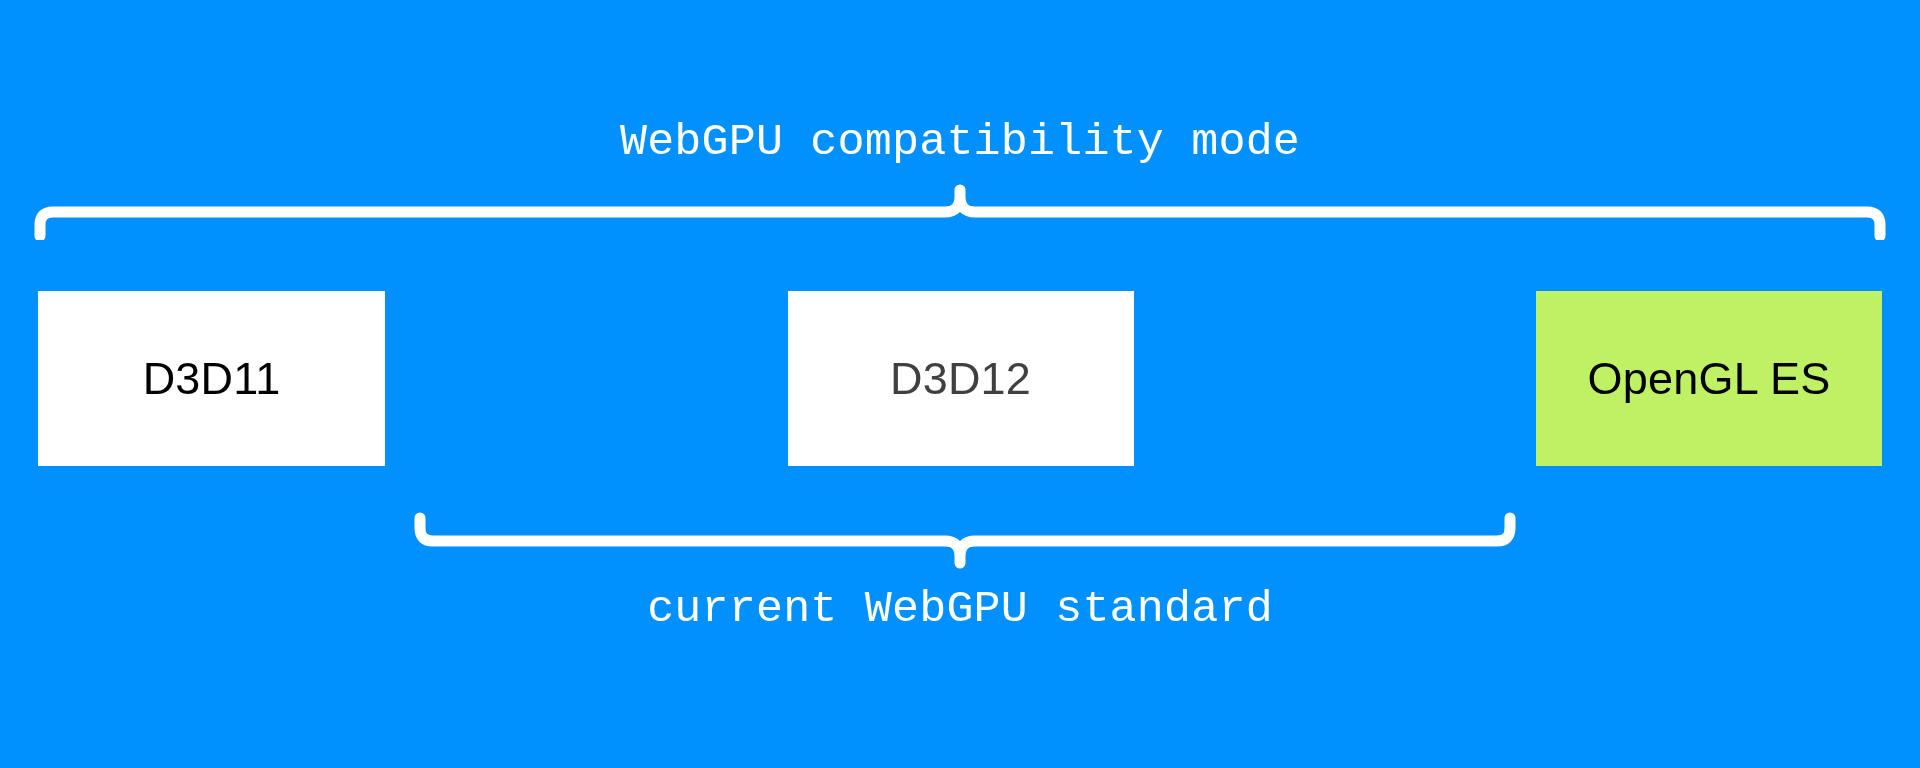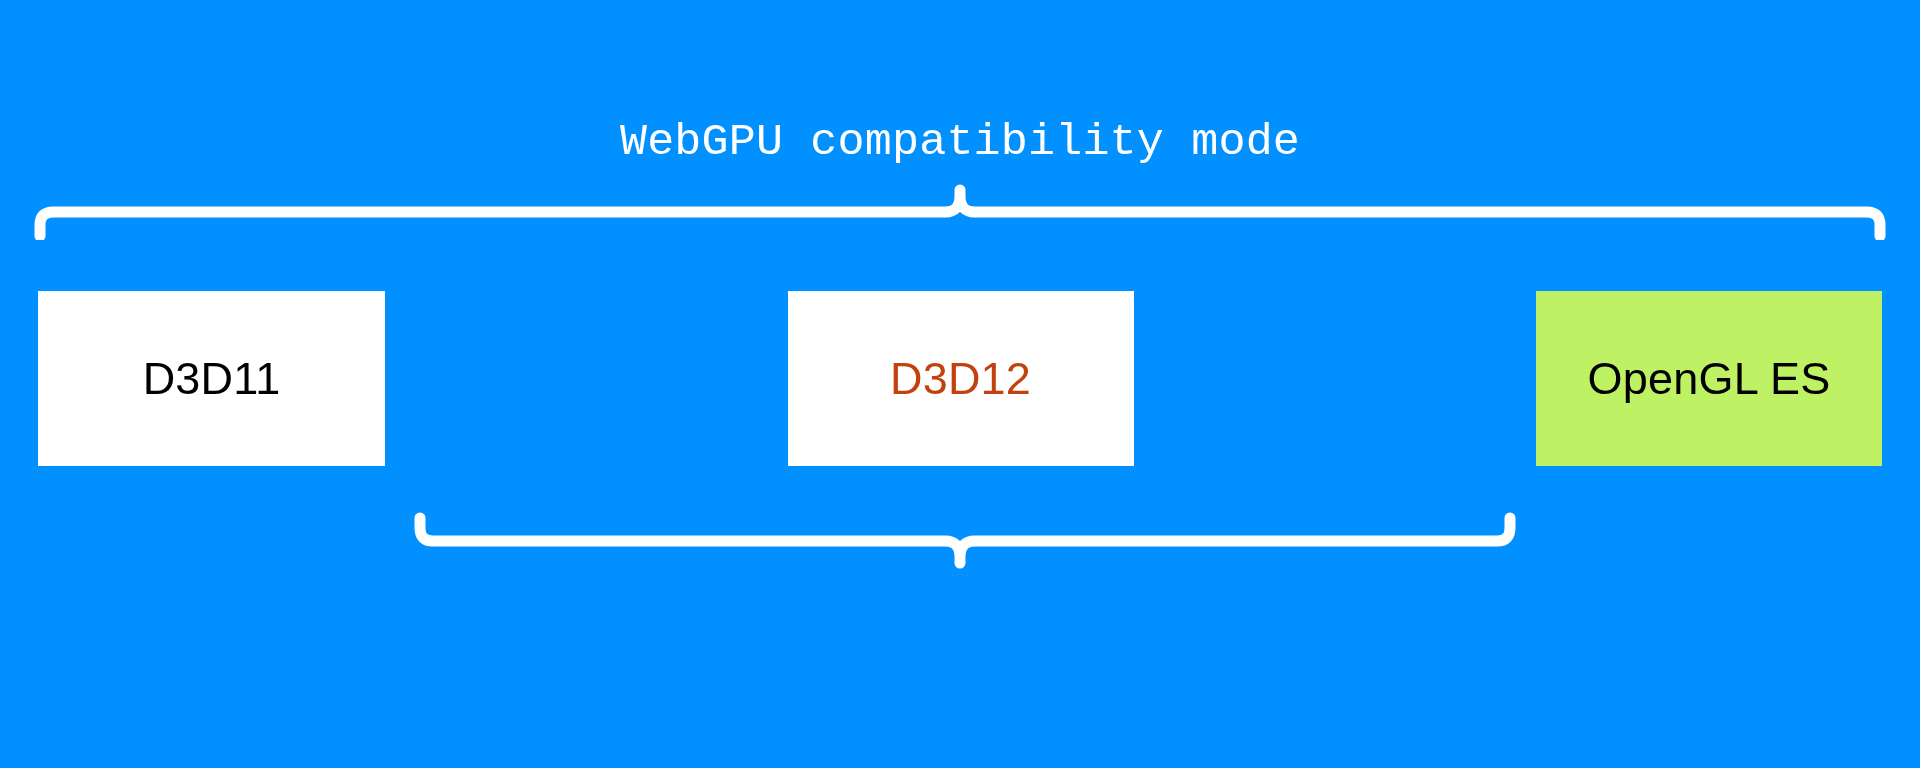--- a/index.html
+++ b/index.html
@@ -109,21 +109,21 @@
              L 1850 58" fill="none" stroke="#ffffff" stroke-width="11" stroke-linecap="round" stroke-linejoin="round"></path>
   </svg>
 
   <div id="boxes-row">
 
     <div class="api-box w347" style="background: rgb(255, 255, 255);">
       <span class="api-box-label" style="color: rgb(0, 0, 0);">D3D11</span>
     </div>
 
     <div class="api-box w346" style="background: rgb(255, 255, 255);">
-      <span class="api-box-label" style="color: #c2410c;">D3D12</span>
+      <span class="api-box-label" style="color: #404040;">D3D12</span>
     </div>
 
 
 
     <div class="api-box w346" style="background: #bef264;">
       <span class="api-box-label" style="color: rgb(0, 0, 0);">OpenGL ES</span>
     </div>
 
   </div>
 
@@ -134,14 +134,15 @@
              L 535 29
              Q 550 29 550 45
              L 550 51
              L 550 45
              Q 550 29 565 29
              L 1087 29
              Q 1100 29 1100 16
              L 1100 6" fill="none" stroke="#ffffff" stroke-width="11" stroke-linecap="round" stroke-linejoin="round"></path>
   </svg>
 
+  <div id="bottom-label" class="brace-label" style="color: rgb(255, 255, 255);">current WebGPU standard</div>
 
 </div>
 
 </body></html>

